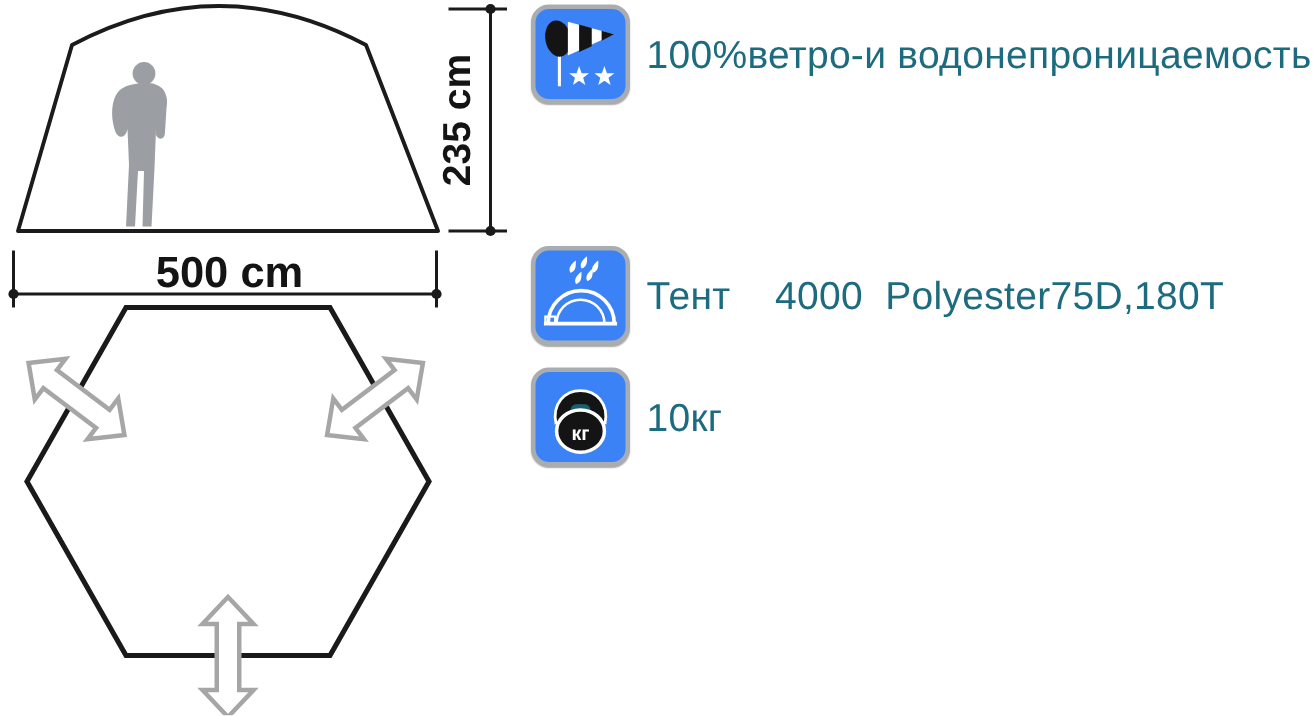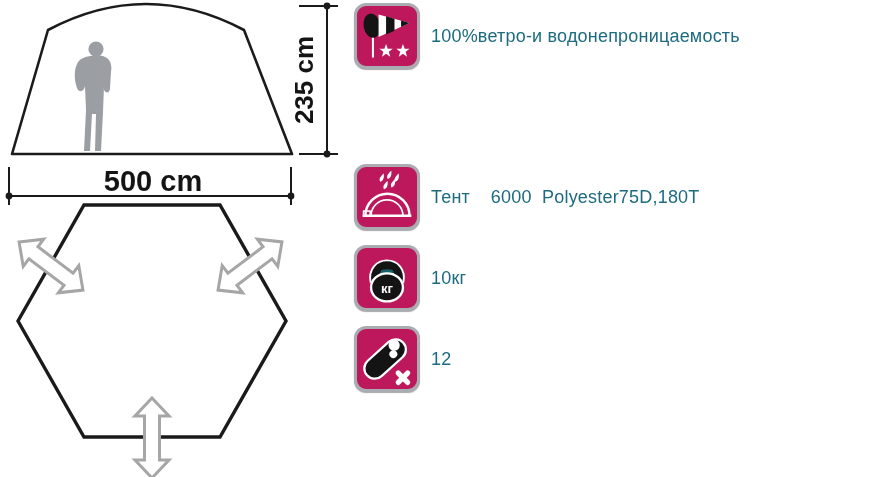--- a/index.html
+++ b/index.html
@@ -23,30 +23,30 @@
   }
   .spec-row {
     position: absolute;
     left: 0;
     height: 66px;
     display: flex;
     align-items: center;
   }
   .tile {
     width: 60px; height: 60px;
-    background: #be185d;
+    background: #3b82f6;
     border: 3px solid #a9adb2;
     border-radius: 12px;
     box-shadow: 0 1px 1px rgba(0,0,0,0.35);
     flex: 0 0 auto;
   }
   .tile svg { display: block; }
   .spec-label {
     margin-left: 11px;
-    font-size: 18px;
+    font-size: 26px;
     letter-spacing: 0.2px;
     color: #1d6b7f;
     white-space: pre;
   }
   .dim-text {
     font-family: "Liberation Sans", sans-serif;
     font-weight: bold;
     fill: #141414;
   }
 </style>
@@ -124,48 +124,32 @@
             <path transform="translate(42 13) rotate(24)" d="M0,-6.5 C2.4,-2 2.6,1 0,3 C-2.6,1 -2.4,-2 0,-6.5 Z"></path>
             <path transform="translate(30 21) rotate(24)" d="M0,-6.5 C2.4,-2 2.6,1 0,3 C-2.6,1 -2.4,-2 0,-6.5 Z"></path>
             <path transform="translate(38 19) rotate(24)" d="M0,-6.5 C2.4,-2 2.6,1 0,3 C-2.6,1 -2.4,-2 0,-6.5 Z"></path>
           </g>
           <path d="M9 52 A23.5 23.5 0 0 1 56 52" fill="none" stroke="#ffffff" stroke-width="2.6"></path>
           <path d="M15 52 A17 17 0 0 1 49 52" fill="none" stroke="#ffffff" stroke-width="1.8"></path>
           <rect x="7" y="47" width="7" height="5" fill="none" stroke="#ffffff" stroke-width="1.6"></rect>
           <line x1="6" y1="52" x2="58" y2="52" stroke="#ffffff" stroke-width="2.6"></line>
         </svg>
       </div>
-      <div class="spec-label">Тент    6000  Polyester75D,180T</div>
+      <div class="spec-label">Тент    4000  Polyester75D,180T</div>
     </div>
 
     <div class="spec-row" style="top:245px">
       <div class="tile">
         <svg width="60" height="60" viewBox="0 0 64 64">
           <path d="M20 36 C15 13 49 13 44 36" fill="none" stroke="#ffffff" stroke-width="13"></path>
           <path d="M20 36 C15 13 49 13 44 36" fill="none" stroke="#141414" stroke-width="9"></path>
           <rect x="25" y="23" width="14" height="7.5" rx="3.75" fill="#16616d"></rect>
           <ellipse cx="32" cy="42" rx="17" ry="15" fill="#141414" stroke="#ffffff" stroke-width="2.5"></ellipse>
           <text x="32" y="48" text-anchor="middle" font-size="14" font-weight="bold" fill="#ffffff" font-family="Liberation Sans, sans-serif">кг</text>
         </svg>
       </div>
       <div class="spec-label">10кг</div>
     </div>
 
-    <div class="spec-row" style="top:326px">
-      <div class="tile">
-        <svg width="60" height="60" viewBox="0 0 64 64">
-          <g transform="translate(30 32) rotate(-42)">
-            <rect x="-26" y="-11" width="52" height="22" rx="11" fill="#141414" stroke="#ffffff" stroke-width="2.4"></rect>
-            <circle cx="17" cy="-4.5" r="6" fill="#ffffff"></circle>
-            <circle cx="10" cy="2" r="4.2" fill="#ffffff"></circle>
-          </g>
-          <g stroke="#ffffff" stroke-width="5.5" stroke-linecap="round">
-            <line x1="44" y1="47" x2="54" y2="57"></line>
-            <line x1="54" y1="47" x2="44" y2="57"></line>
-          </g>
-        </svg>
-      </div>
-      <div class="spec-label">12</div>
-    </div>
 
 
   </div>
 </div>
 
 </body></html>

